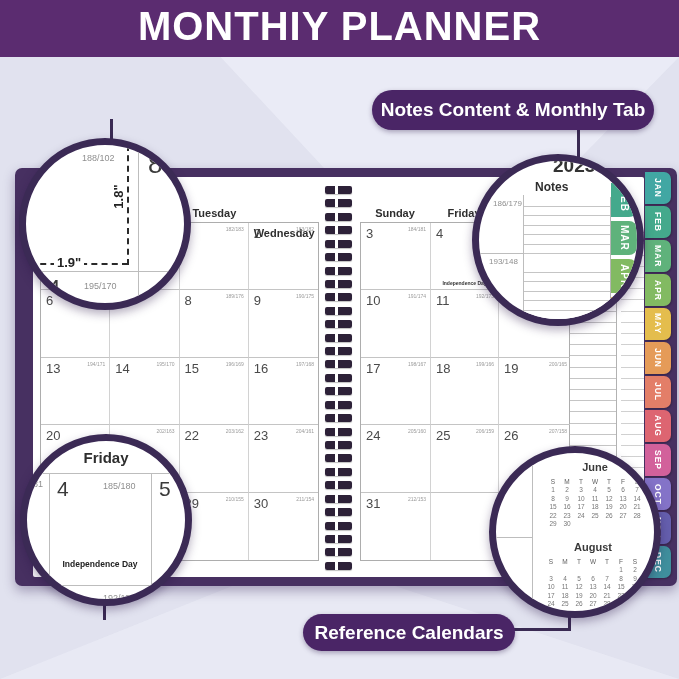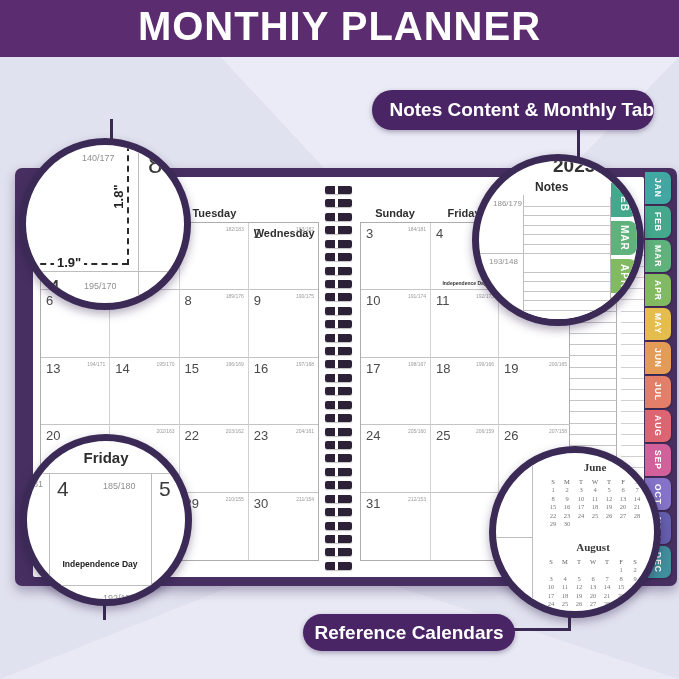--- a/index.html
+++ b/index.html
@@ -289,33 +289,33 @@
         <span>DEC</span>
       </div>
     </div>
 
   <div class="abs conn" style="left:110px;top:119px;width:3px;height:24px;"></div>
   <div class="abs conn" style="left:577px;top:128px;width:3px;height:30px;"></div>
   <div class="abs conn" style="left:103px;top:602px;width:3px;height:18px;"></div>
   <div class="abs conn" style="left:568px;top:610px;width:3px;height:21px;"></div>
   <div class="abs conn" style="left:512px;top:628px;width:59px;height:3px;"></div>
 
-  <div class="abs pill" style="left:372px;top:90px;width:282px;height:40px;font-size:19px;justify-content:flex-end;">
+  <div class="abs pill" style="left:372px;top:90px;width:282px;height:40px;font-size:19px;">
     <span>Notes Content &amp; Monthly Tab</span>
     </div>
   <div class="abs pill" style="left:303px;top:614px;width:212px;height:37px;font-size:19px;">
     <span>Reference Calendars</span>
     </div>
 
   <div class="abs mag" style="left:19px;top:138px;width:158px;height:158px;">
     <div class="inner">
       <div class="gline" style="left:112px;top:0;width:1px;height:158px;"></div>
       <div class="gline" style="left:0;top:126px;width:158px;height:1px;"></div>
       <div class="bignum" style="left:10px;top:4px;font-size:26px;">7</div>
-      <div class="smallnum" style="left:56px;top:8px;font-size:9px;">140/177</div>
+      <div class="smallnum" style="left:56px;top:8px;font-size:9px;">188/102</div>
       <div class="bignum" style="left:122px;top:4px;font-size:26px;">8</div>
       <div class="abs" style="left:101px;top:0;height:120px;border-left:2px dashed #2a2a2a;"></div>
       <div class="abs" style="left:4px;top:118px;width:98px;border-top:2px dashed #2a2a2a;"></div>
       <div class="abs" style="left:78px;top:44px;font-size:13px;font-weight:bold;color:#222;background:#fff;padding:0 2px;transform:rotate(-90deg);">1.8"</div>
       <div class="abs" style="left:28px;top:110px;font-size:13px;font-weight:bold;color:#222;background:#fff;padding:0 3px;">1.9"</div>
       <div class="bignum" style="left:8px;top:130px;font-size:24px;">14</div>
       <div class="smallnum" style="left:58px;top:136px;font-size:9px;">195/170</div>
     </div>
   </div>
 
@@ -358,21 +358,21 @@
       <div class="bignum" style="left:30px;top:36px;font-size:21px;">4</div>
       <div class="smallnum" style="left:76px;top:40px;font-size:9px;">185/180</div>
       <div class="bignum" style="left:132px;top:36px;font-size:21px;">5</div>
       <div class="abs" style="left:22px;top:118px;width:102px;text-align:center;font-size:8.5px;font-weight:bold;color:#222;">Independence Day</div>
       <div class="bignum" style="left:30px;top:148px;font-size:21px;">11</div>
       <div class="smallnum" style="left:76px;top:152px;font-size:9px;">192/173</div>
       <div class="bignum" style="left:132px;top:148px;font-size:21px;">12</div>
     </div>
   </div>
 
-  <div class="abs mag" style="left:489px;top:446px;width:158px;height:158px;font-family:Liberation Serif, serif;">
+  <div class="abs mag" style="left:489px;top:446px;width:158px;height:158px;">
     <div class="inner">
       <div class="gline" style="left:36px;top:0;width:1px;height:158px;"></div>
       <div class="gline" style="left:0;top:84px;width:36px;height:1px;"></div>
       <div class="minical" id="cal-june" style="left:44px;top:8px;">
           <div class="mtitle">June</div>
           <div class="mrow mwd"><span class="mc">S</span><span class="mc">M</span><span class="mc">T</span><span class="mc">W</span><span class="mc">T</span><span class="mc">F</span><span class="mc">S</span></div>
           <div class="mrow"><span class="mc">1</span><span class="mc">2</span><span class="mc">3</span><span class="mc">4</span><span class="mc">5</span><span class="mc">6</span><span class="mc">7</span></div>
           <div class="mrow"><span class="mc">8</span><span class="mc">9</span><span class="mc">10</span><span class="mc">11</span><span class="mc">12</span><span class="mc">13</span><span class="mc">14</span></div>
           <div class="mrow"><span class="mc">15</span><span class="mc">16</span><span class="mc">17</span><span class="mc">18</span><span class="mc">19</span><span class="mc">20</span><span class="mc">21</span></div>
           <div class="mrow"><span class="mc">22</span><span class="mc">23</span><span class="mc">24</span><span class="mc">25</span><span class="mc">26</span><span class="mc">27</span><span class="mc">28</span></div>

